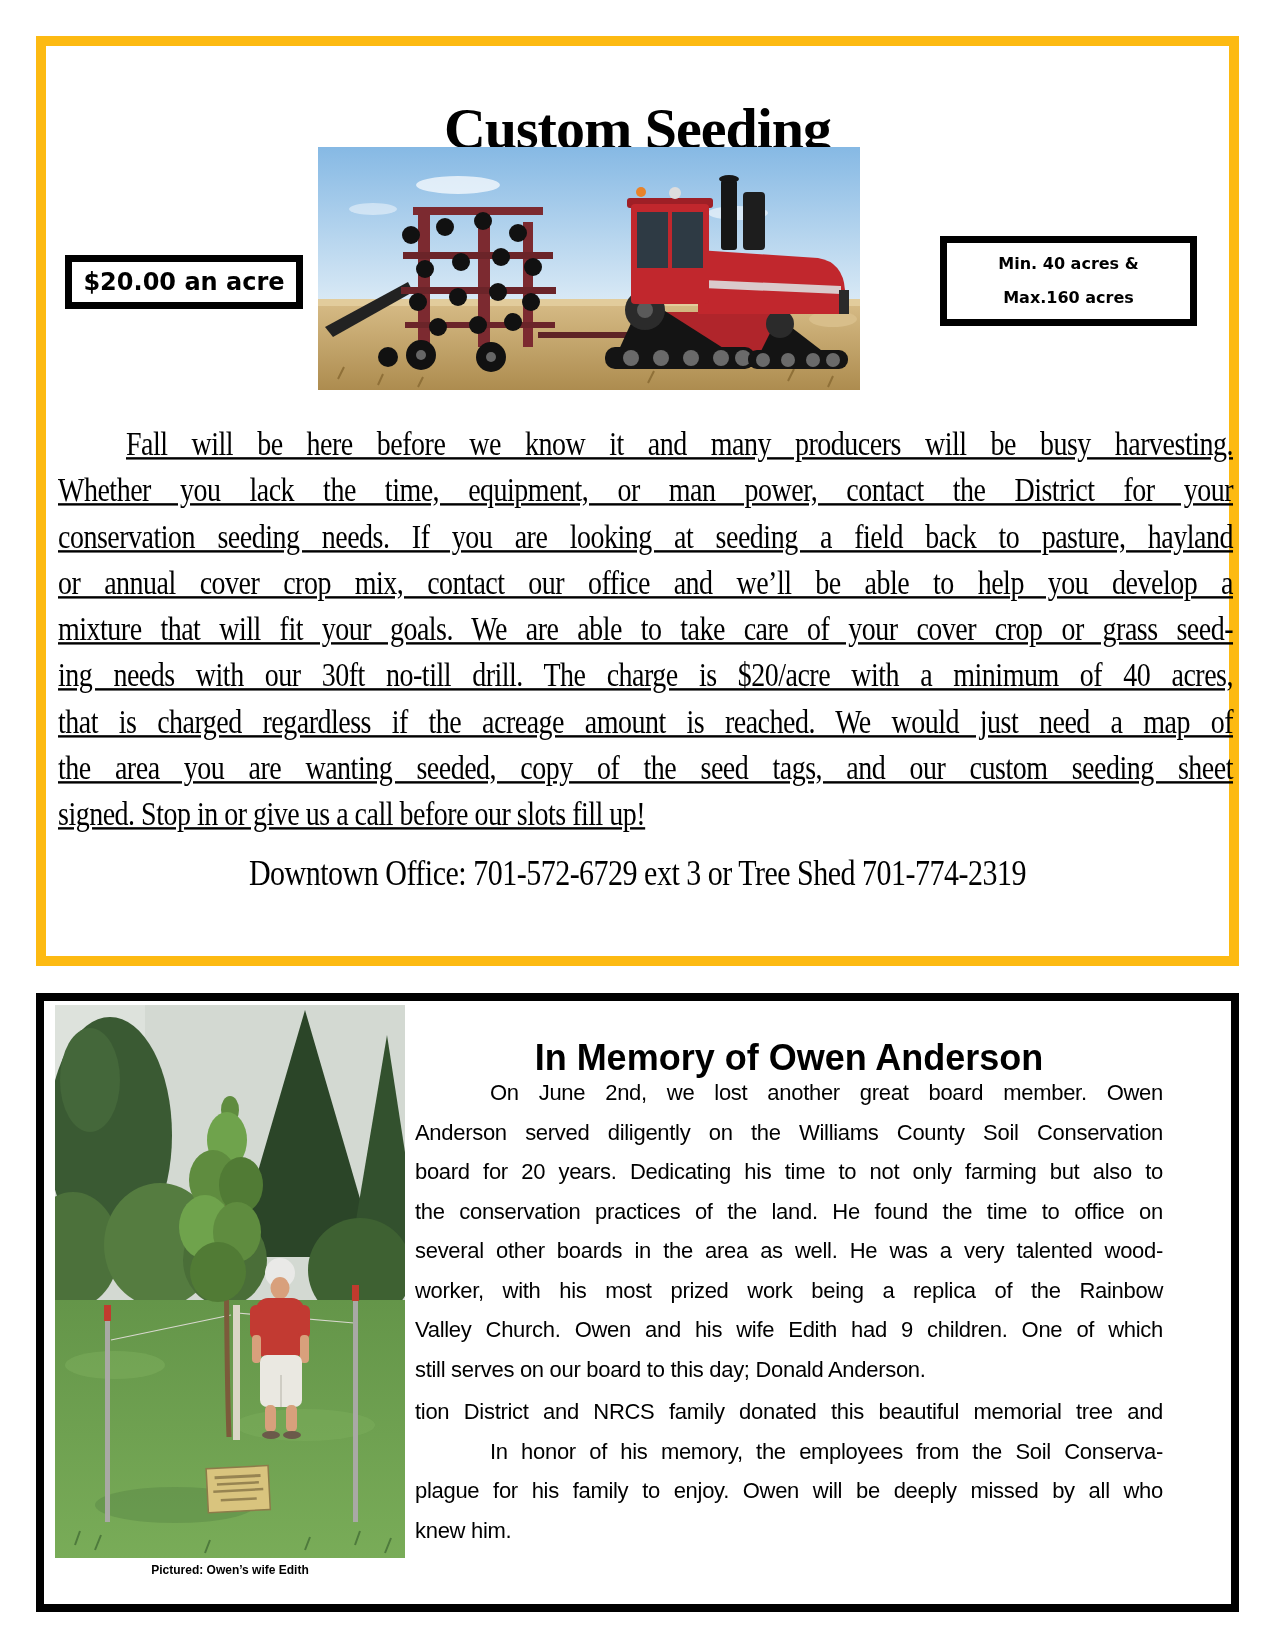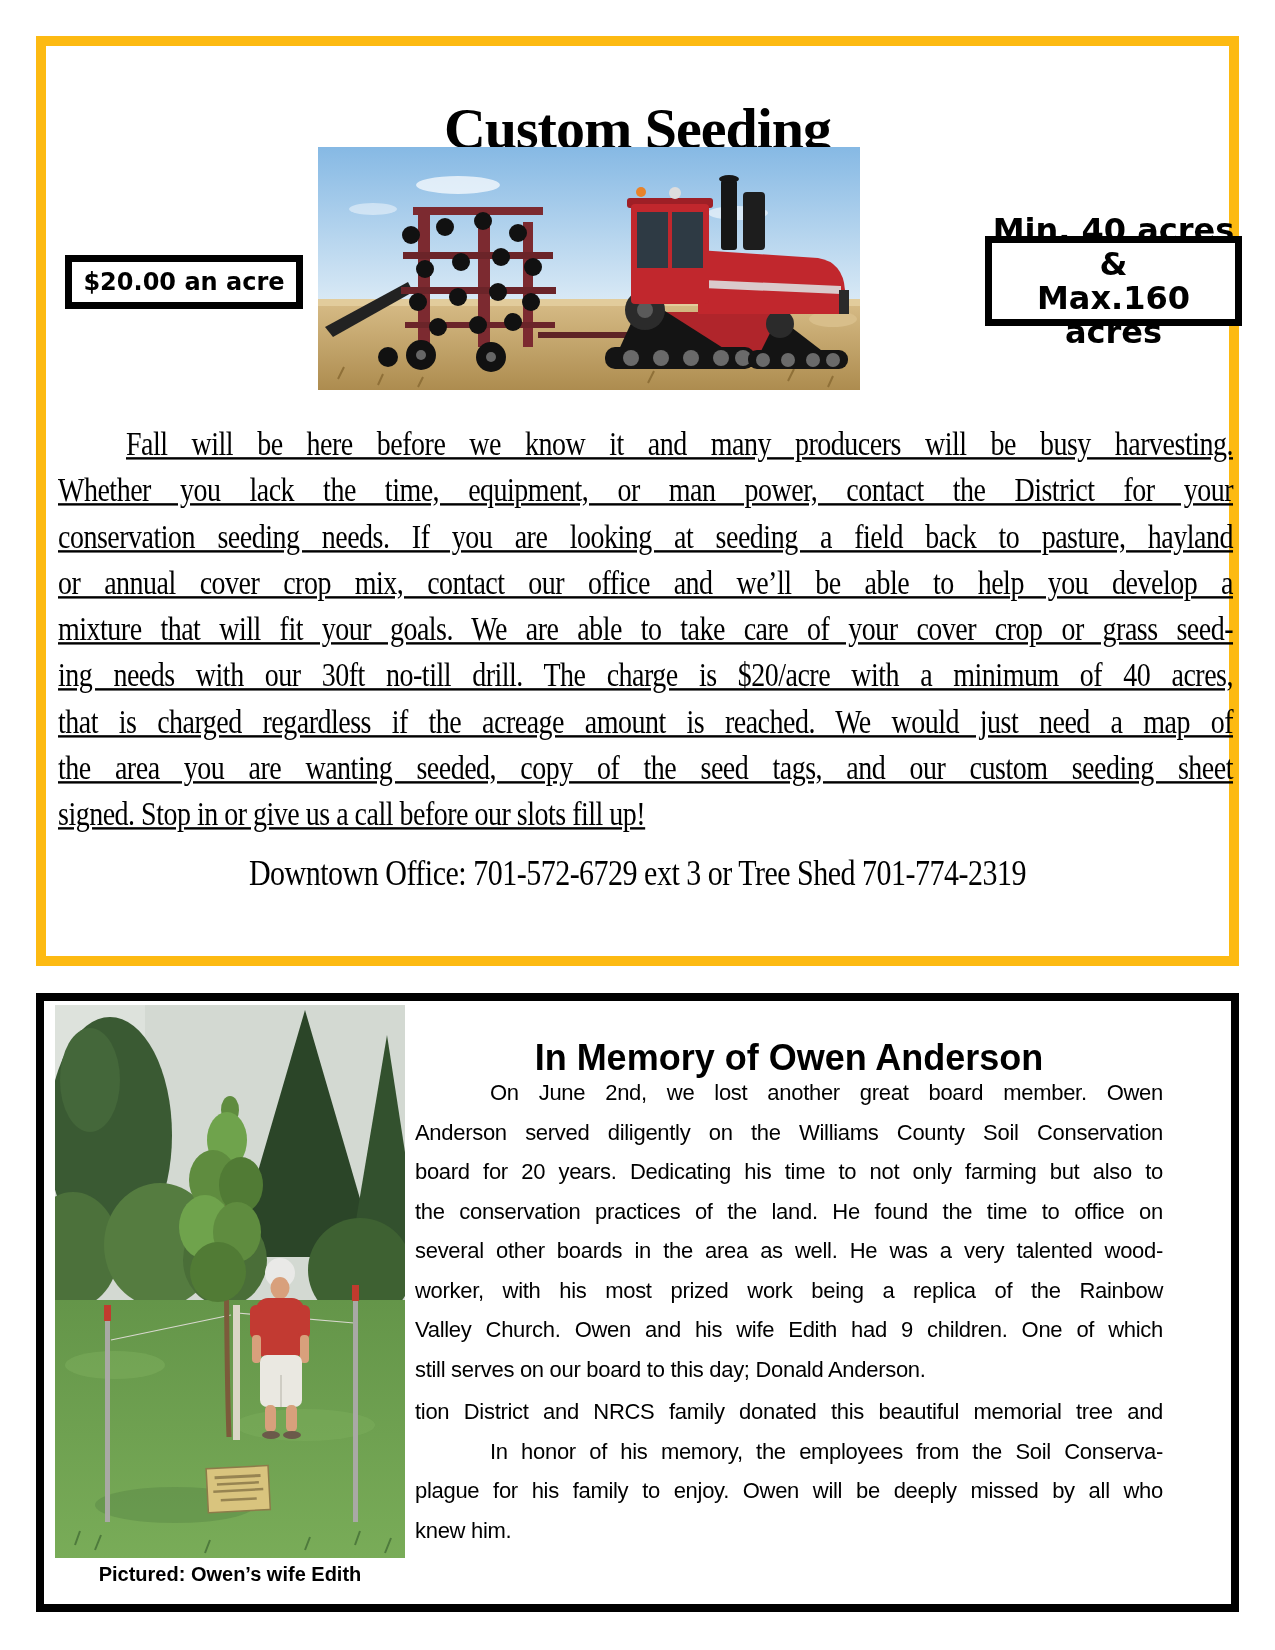--- a/index.html
+++ b/index.html
@@ -10,37 +10,37 @@
   .seeding-box{position:absolute;left:36px;top:36px;width:1183px;height:910px;
                border:10px solid var(--accent,#FDBA12);background:#fff;}
   .seeding-title{position:absolute;left:0;top:10px;width:100%;text-align:center;
                  font-family:"Liberation Serif",serif;font-weight:bold;font-size:58px;
                  letter-spacing:-1px;}
   .tractor-photo{position:absolute;left:272px;top:101px;width:542px;height:243px;display:block;}
   .tag-box{position:absolute;background:#fff;border:7px solid #000;
            font-family:"DejaVu Sans",sans-serif;font-weight:bold;
            display:flex;align-items:center;justify-content:center;text-align:center;}
   .tag-price{left:19px;top:209px;width:224px;height:40px;font-size:24px;}
-  .tag-acres{left:894px;top:190px;width:243px;height:76px;font-size:32px;line-height:34px;
-             flex-direction:column;margin-left:45px;}
+  .tag-acres{left:894px;top:190px;width:243px;height:76px;font-size:16px;line-height:34px;
+             flex-direction:column;}
   .seeding-body{position:absolute;left:12px;top:375px;width:1175px;text-decoration:underline;}
   .sline{font-size:28px;letter-spacing:-0.5px;line-height:46.3px;height:46.3px;
          transform:scaleY(1.2);transform-origin:50% 50%;}
   .jl{text-align:justify;text-align-last:justify;}
   .rag{text-align:left;}
   .indent{padding-left:68px;}
   .contact-line{position:absolute;left:0;top:810px;width:100%;text-align:center;
                 font-size:30px;letter-spacing:-0.5px;transform:scaleY(1.2);}
 
   
   .memorial-box{position:absolute;left:36px;top:993px;width:1187px;height:603px;
                 border:8px solid #000;background:#fff;}
   .memorial-photo{position:absolute;left:11px;top:4px;width:350px;height:553px;display:block;}
   .photo-caption{position:absolute;left:11px;top:562px;width:350px;text-align:center;
-                 font-family:"Liberation Sans",sans-serif;font-weight:bold;font-size:20px;}
+                 font-family:"Liberation Sans",sans-serif;font-weight:bold;font-size:12px;}
   .memorial-title{position:absolute;left:371px;top:6px;width:748px;text-align:center;
                   font-family:"Liberation Sans",sans-serif;font-weight:bold;font-size:36px;}
   .memorial-par{position:absolute;width:748px;font-family:"Liberation Sans",sans-serif;}
   .par1{left:371px;top:72px;}
   .par2{left:371px;top:391px;}
   .mline{font-size:22px;letter-spacing:-0.3px;line-height:39.5px;height:39.5px;}
   .indent2{padding-left:75px;}
 </style>
 </head>
 <body>

